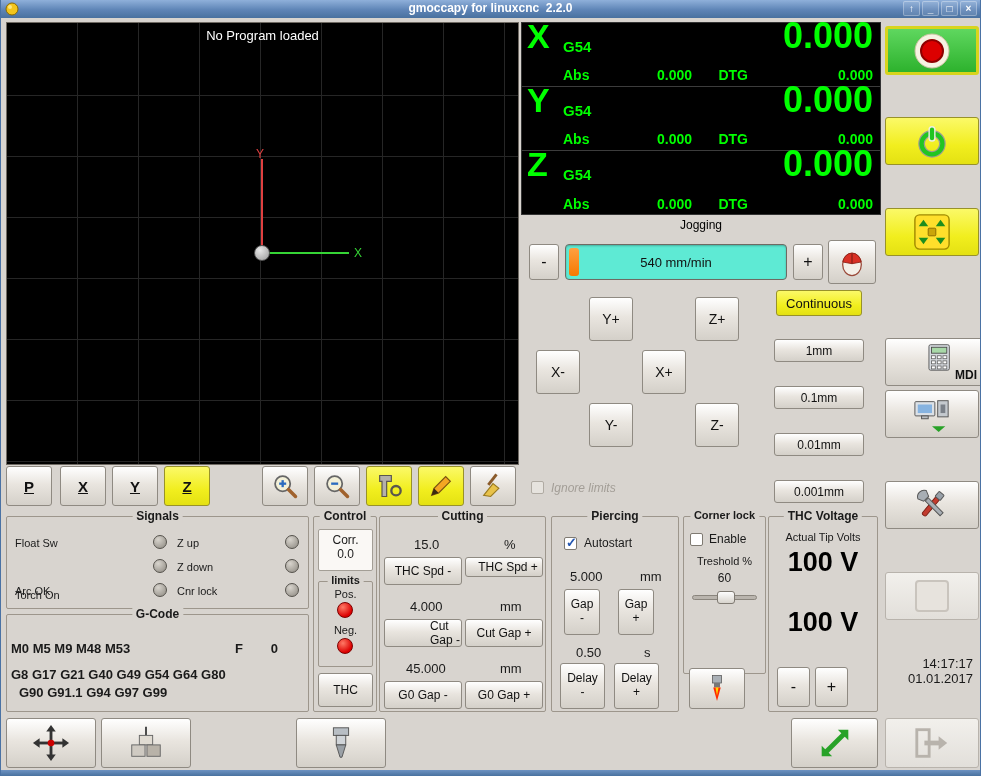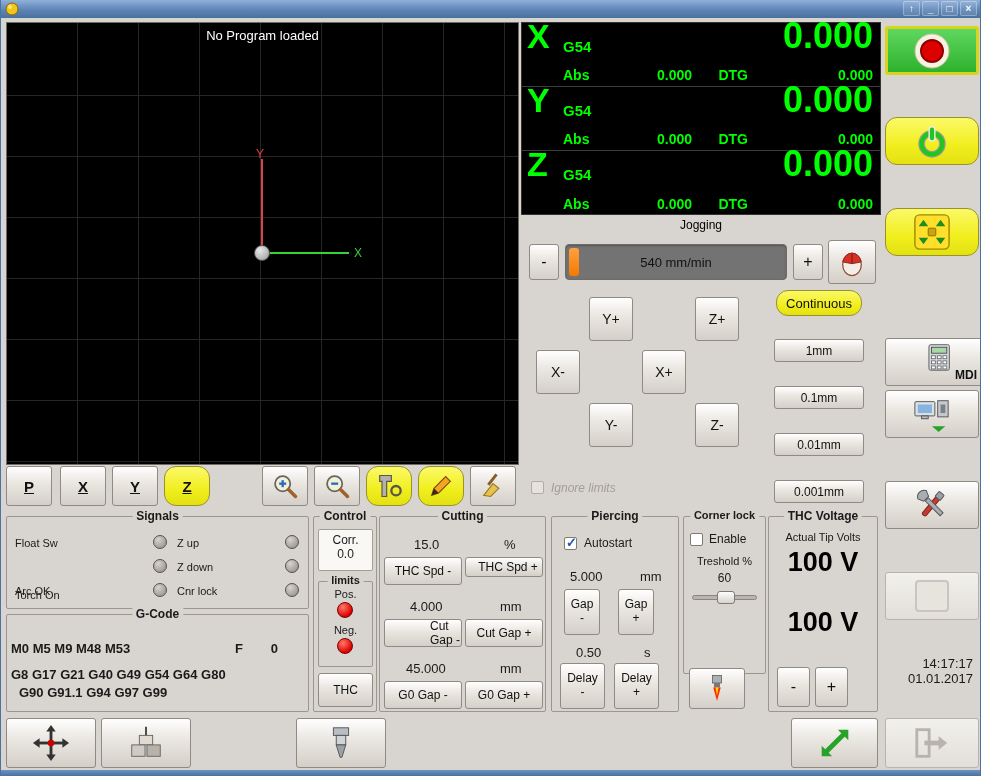--- a/index.html
+++ b/index.html
@@ -18,21 +18,21 @@
   .win-btn { width:17px; height:15px; display:flex; align-items:center; justify-content:center; color:#fff;
     font-size:10px; font-weight:bold; background:rgba(255,255,255,.10); border:1px solid rgba(255,255,255,.30); border-radius:2px; }
 
   
   .frame { position:absolute; border:1px solid #9d968c; border-radius:2px; }
   .frame-label { position:absolute; top:-8px; left:50%; transform:translateX(-50%); background:#d8d4cf;
     padding:0 4px; font-weight:bold; font-size:12px; white-space:nowrap; }
   .btn { position:absolute; display:flex; align-items:center; justify-content:center;
     background:linear-gradient(#ffffff,#e9e5df 45%,#d4d0c9); border:1px solid #8f8a82; border-radius:3px;
     font-size:12px; color:#111; }
-  .btn.yellow { background:linear-gradient(#fbf968,#f1ee1e 60%,#e4e112); border-color:#98922a;border-radius:12px; }
+  .btn.yellow { background:linear-gradient(#fbf968,#f1ee1e 60%,#e4e112); border-color:#98922a; }
   .btn.disabled { background:linear-gradient(#f2f0ec,#e2dfda); border-color:#b8b3ac; color:#aaa; }
   .col { flex-direction:column; line-height:1.15; }
   .led { position:absolute; width:14px; height:14px; border-radius:50%;
     background:radial-gradient(circle at 35% 30%, #d8d4cd, #8c8880); border:1px solid #55524c; }
   .led.red { background:radial-gradient(circle at 35% 30%, #ff7a66, #dc0000 70%); border-color:#7d0000; }
   .checkbox { position:absolute; width:13px; height:13px; background:#fff; border:1px solid #7f7a72; border-radius:2px; }
   .checkbox.checked::after { content:"✓"; position:absolute; left:1px; top:-3px; color:#2456b0; font-weight:bold; font-size:13px; }
   .checkbox.dim { background:#e6e3de; border-color:#b0aba3; }
   .gray-text { color:#a39e97;font-style:italic; }
 
@@ -51,41 +51,42 @@
   .dro-letter { position:absolute; left:5px; top:-6px; font-size:34px; }
   .dro-system { position:absolute; left:41px; top:15px; font-size:15px; }
   .dro-value { position:absolute; right:7px; top:-8px; font-size:36px; }
   .dro-abs-label { position:absolute; left:41px; bottom:3px; font-size:14px; }
   .dro-abs-value { position:absolute; right:188px; bottom:3px; font-size:14px; }
   .dro-dtg-label { position:absolute; right:132px; bottom:3px; font-size:14px; }
   .dro-dtg-value { position:absolute; right:7px; bottom:3px; font-size:14px; }
 
   
   .jog-title { position:absolute; left:0; right:0; text-align:center; font-size:12px; color:#000; top:0; }
-  .speed-slider { position:absolute; background:#737373; border:1px solid #6f6a63; border-radius:4px; box-shadow:inset 0 1px 2px rgba(0,0,0,.25); }
+  .speed-slider { position:absolute; background:#5eead4; border:1px solid #6f6a63; border-radius:4px; box-shadow:inset 0 1px 2px rgba(0,0,0,.25); }
   .speed-fill { position:absolute; left:3px; top:3px; bottom:3px; width:10px; background:linear-gradient(#ffa040,#f57900); border-radius:3px; }
   .speed-text { position:absolute; left:0; right:0; top:50%; transform:translateY(-50%); text-align:center; font-size:13px; color:#111; }
 
   .slider-groove { position:absolute; height:5px; background:#b9b4ad; border:1px solid #8a857d; border-radius:3px; }
   .slider-thumb { position:absolute; width:18px; height:13px; top:-5px;
     background:linear-gradient(#fdfdfd,#d8d4cd); border:1px solid #7f7a72; border-radius:3px; }
 
   .bigvolt { position:absolute; font-size:27px; font-weight:bold; color:#000; width:100%; text-align:center; }
   .mono-bold { font-weight:bold; font-size:13px; }
   svg { display:block; }
   .window-bottom { position:absolute; left:0; right:0; bottom:0; height:6px; background:linear-gradient(#6d92c2,#49719f); }
 </style>
 </head>
 <body>
 
 <div class="titlebar">
   <svg class="titlebar-icon" width="14" height="14" viewBox="0 0 14 14">
     <circle cx="7" cy="7" r="6" fill="#f2c51c" stroke="#8a6a00"></circle>
       <circle cx="5" cy="5" r="2" fill="#fbe680"></circle>
   </svg>
+  <div class="titlebar-title">gmoccapy for linuxcnc  2.2.0</div>
   <div class="win-controls">
     <div class="win-btn">↑</div>
     <div class="win-btn">_</div>
     <div class="win-btn">□</div>
     <div class="win-btn">×</div>
   </div>
 </div>
 
 <div class="preview">
   <div class="preview-msg">No Program loaded</div>

